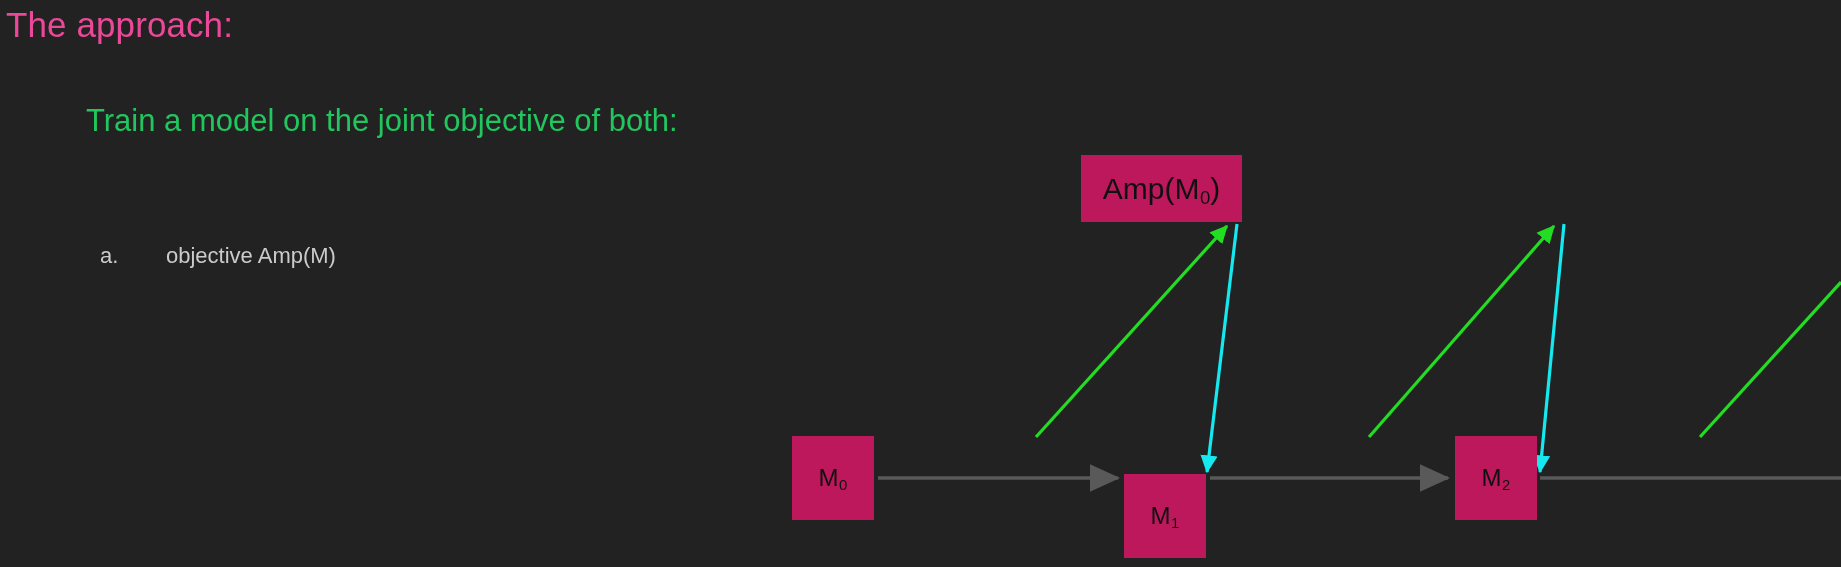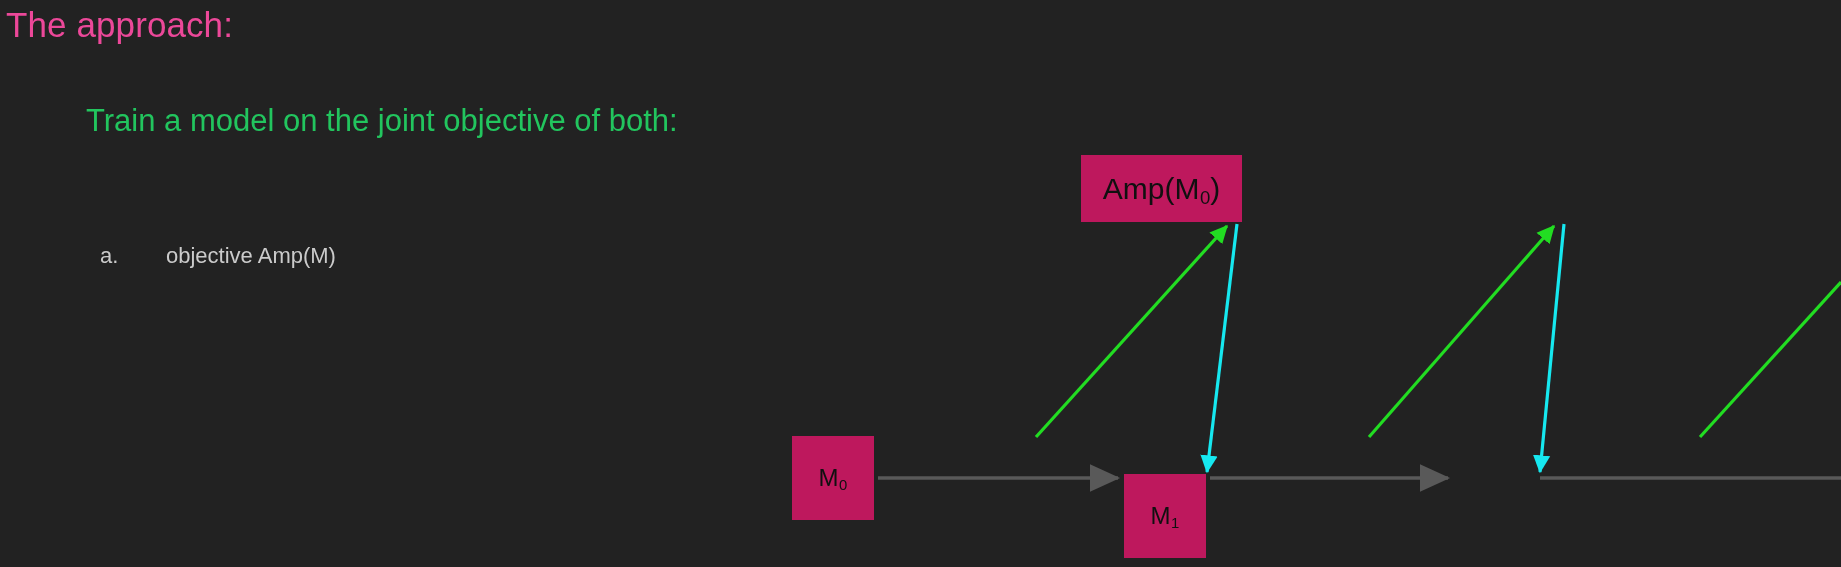--- a/index.html
+++ b/index.html
@@ -190,15 +190,18 @@
 
 
     <div class="node-box m-box" style="left:792px; top:436px;">
       <span><span>M</span><sub>0</sub></span>
     </div>
 
     <div class="node-box m-box" style="left:1124px; top:436px;margin-top:38px;">
       <span><span>M</span><sub>1</sub></span>
     </div>
 
+    <div class="node-box m-box" style="left:1455px; top:436px;">
+      <span><span>M</span><sub>2</sub></span>
+    </div>
 
   </div>
 </div>
 
 </body></html>

